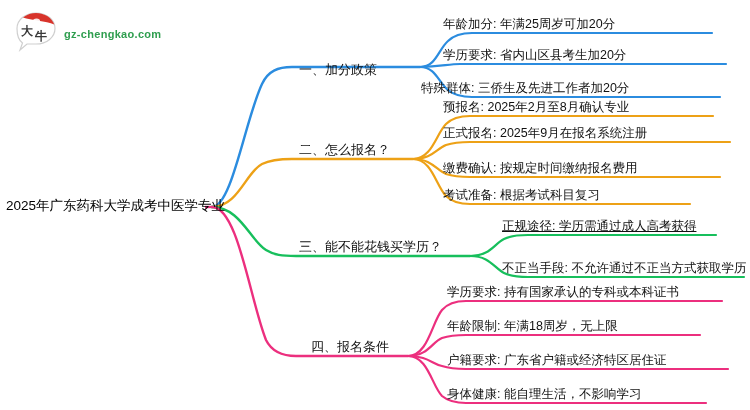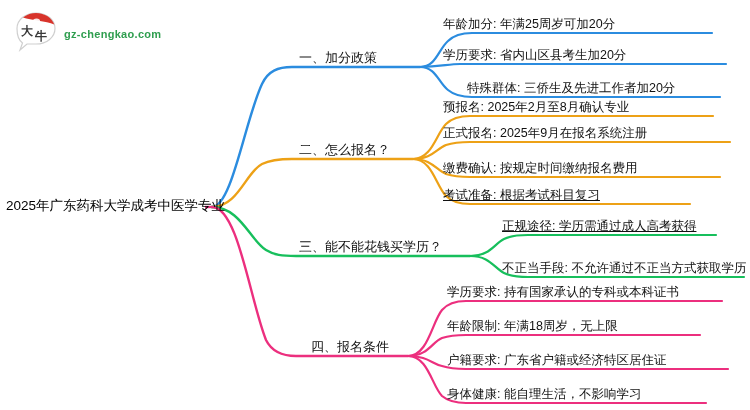--- a/index.html
+++ b/index.html
@@ -134,30 +134,30 @@
 
     <path d="M212,207 C238,207 250,300 266,340 C272,352 282,356 296,356 L408,356" stroke="#ec2f7e" stroke-width="2.4" fill="none" stroke-linecap="round"></path>
     <path d="M408,356 C428,356 432,322 442,310 C448,303 456,301 466,301 L722,301" stroke="#ec2f7e" stroke-width="2.2" fill="none" stroke-linecap="round"></path>
     <path d="M408,356 C428,356 432,342 442,338 C448,336 456,335 466,335 L700,335" stroke="#ec2f7e" stroke-width="2.2" fill="none" stroke-linecap="round"></path>
     <path d="M408,356 C428,356 432,364 442,366 C448,368 456,369 466,369 L728,369" stroke="#ec2f7e" stroke-width="2.2" fill="none" stroke-linecap="round"></path>
     <path d="M408,356 C428,356 432,386 442,396 C448,401 456,403 466,403 L706,403" stroke="#ec2f7e" stroke-width="2.2" fill="none" stroke-linecap="round"></path>
   </svg>
 
   <div class="node-label root-label" style="left:6px; top:199px;">2025年广东药科大学成考中医学专业</div>
 
-  <div class="node-label branch-label" style="left:299px; top:51px;text-align:center;">一、加分政策</div>
+  <div class="node-label branch-label" style="left:299px; top:63px;text-align:center;">一、加分政策</div>
   <div class="node-label leaf-label" style="left:443px; top:18px;">年龄加分: 年满25周岁可加20分</div>
   <div class="node-label leaf-label" style="left:443px; top:49px;">学历要求: 省内山区县考生加20分</div>
-  <div class="node-label leaf-label" style="left:467px; top:82px;">特殊群体: 三侨生及先进工作者加20分</div>
+  <div class="node-label leaf-label" style="left:421px; top:82px;">特殊群体: 三侨生及先进工作者加20分</div>
 
   <div class="node-label branch-label" style="left:299px; top:143px;">二、怎么报名？</div>
   <div class="node-label leaf-label" style="left:443px; top:101px;">预报名: 2025年2月至8月确认专业</div>
   <div class="node-label leaf-label" style="left:443px; top:127px;">正式报名: 2025年9月在报名系统注册</div>
   <div class="node-label leaf-label" style="left:443px; top:162px;">缴费确认: 按规定时间缴纳报名费用</div>
-  <div class="node-label leaf-label" style="left:443px; top:189px;text-decoration:underline;">考试准备: 根据考试科目复习</div>
+  <div class="node-label leaf-label" style="left:443px; top:189px;">考试准备: 根据考试科目复习</div>
 
   <div class="node-label branch-label" style="left:299px; top:240px;">三、能不能花钱买学历？</div>
   <div class="node-label leaf-label" style="left:502px; top:220px;text-decoration:underline;">正规途径: 学历需通过成人高考获得</div>
   <div class="node-label leaf-label" style="left:502px; top:262px;">不正当手段: 不允许通过不正当方式获取学历</div>
 
   <div class="node-label branch-label" style="left:311px; top:340px;">四、报名条件</div>
   <div class="node-label leaf-label" style="left:447px; top:286px;">学历要求: 持有国家承认的专科或本科证书</div>
   <div class="node-label leaf-label" style="left:447px; top:320px;">年龄限制: 年满18周岁，无上限</div>
   <div class="node-label leaf-label" style="left:447px; top:354px;">户籍要求: 广东省户籍或经济特区居住证</div>
   <div class="node-label leaf-label" style="left:447px; top:388px;">身体健康: 能自理生活，不影响学习</div>

